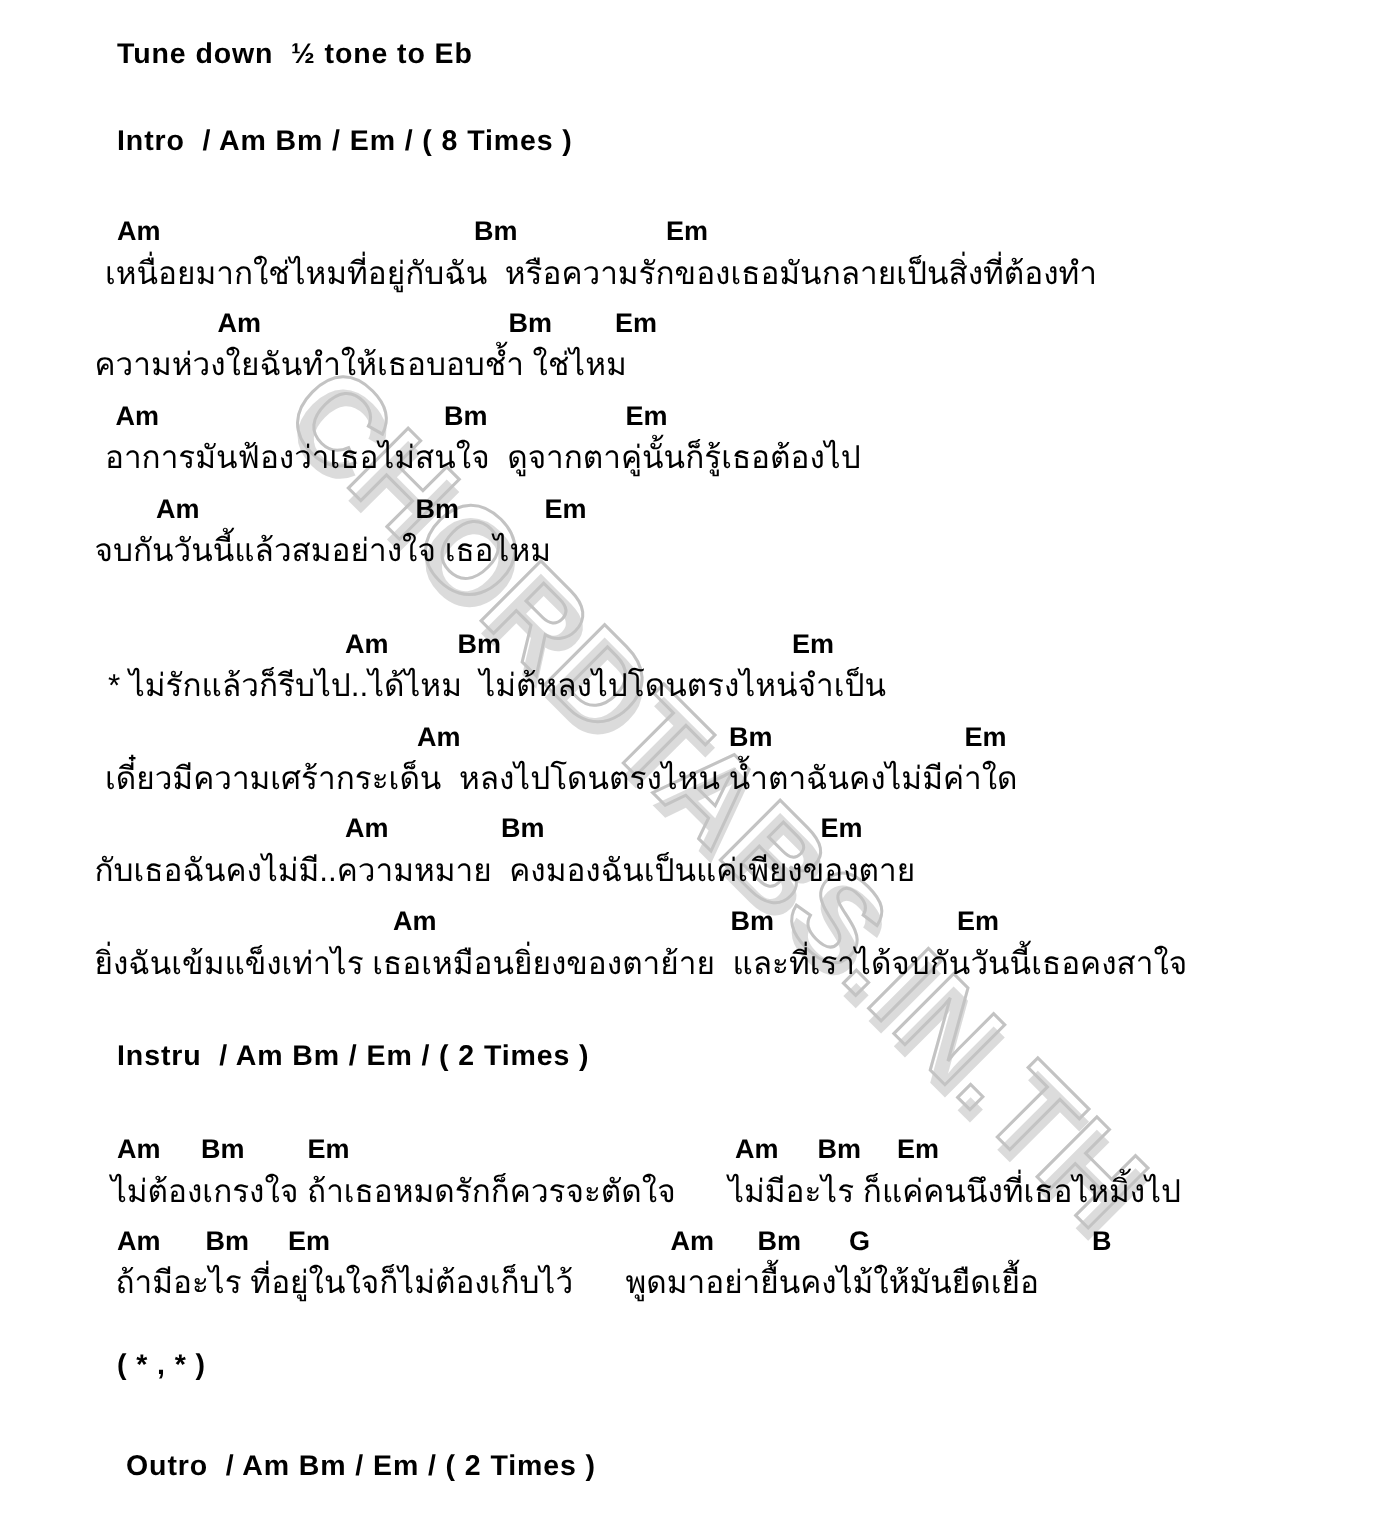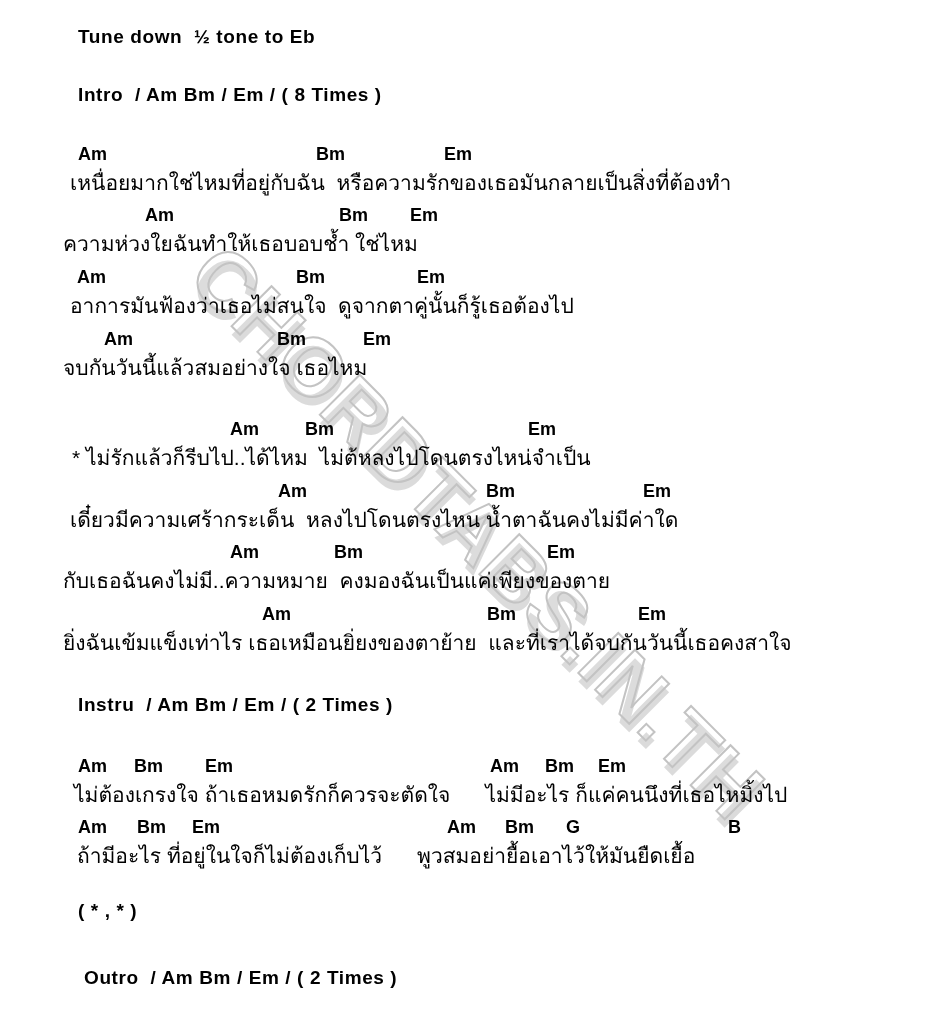--- a/index.html
+++ b/index.html
@@ -87,17 +87,17 @@
       <div class="line line-chords" style="top: 481px;"><span class="chord" style="left: 278px;">Am</span><span class="chord" style="left: 486px;">Bm</span><span class="chord" style="left: 643px;">Em</span></div>
       <div class="line line-lyric" style="top: 505px; left: 70px;">เดี๋ยวมีความเศร้ากระเด็น  หลงไปโดนตรงไหน น้ำตาฉันคงไม่มีค่าใด</div>
       <div class="line line-chords" style="top: 542px;"><span class="chord" style="left: 230px;">Am</span><span class="chord" style="left: 334px;">Bm</span><span class="chord" style="left: 547px;">Em</span></div>
       <div class="line line-lyric" style="top: 566px; left: 63px;">กับเธอฉันคงไม่มี..ความหมาย  คงมองฉันเป็นแค่เพียงของตาย</div>
       <div class="line line-chords" style="top: 604px;"><span class="chord" style="left: 262px;">Am</span><span class="chord" style="left: 487px;">Bm</span><span class="chord" style="left: 638px;">Em</span></div>
       <div class="line line-lyric" style="top: 628px; left: 63px;">ยิ่งฉันเข้มแข็งเท่าไร เธอเหมือนยิ่ยงของตาย้าย  และที่เราได้จบกันวันนี้เธอคงสาใจ</div>
       <div class="line line-heading" style="top: 694px; left: 78px;">Instru  / Am Bm / Em / ( 2 Times )</div>
       <div class="line line-chords" style="top: 756px;"><span class="chord" style="left: 78px;">Am</span><span class="chord" style="left: 134px;">Bm</span><span class="chord" style="left: 205px;">Em</span><span class="chord" style="left: 490px;">Am</span><span class="chord" style="left: 545px;">Bm</span><span class="chord" style="left: 598px;">Em</span></div>
       <div class="line line-lyric" style="top: 780px; left: 74px;">ไม่ต้องเกรงใจ ถ้าเธอหมดรักก็ควรจะตัดใจ      ไม่มีอะไร ก็แค่คนนึงที่เธอไหมิ้งไป</div>
       <div class="line line-chords" style="top: 817px;"><span class="chord" style="left: 78px;">Am</span><span class="chord" style="left: 137px;">Bm</span><span class="chord" style="left: 192px;">Em</span><span class="chord" style="left: 447px;">Am</span><span class="chord" style="left: 505px;">Bm</span><span class="chord" style="left: 566px;">G</span><span class="chord" style="left: 728px;">B</span></div>
-      <div class="line line-lyric" style="top: 841px; left: 77px;">ถ้ามีอะไร ที่อยู่ในใจก็ไม่ต้องเก็บไว้      พูวสมอย่ายื้อเอาไว้ให้มันยืดเยื้อ</div>
+      <div class="line line-lyric" style="top: 841px; left: 77px;">ถ้ามีอะไร ที่อยู่ในใจก็ไม่ต้องเก็บไว้      พูดมาอย่ายื้นคงไม้ให้มันยืดเยื้อ</div>
       <div class="line line-heading" style="top: 900px; left: 78px;">( * , * )</div>
       <div class="line line-heading" style="top: 967px; left: 84px;">Outro  / Am Bm / Em / ( 2 Times )</div>
     </div>
 </div>
 
 </body></html>

